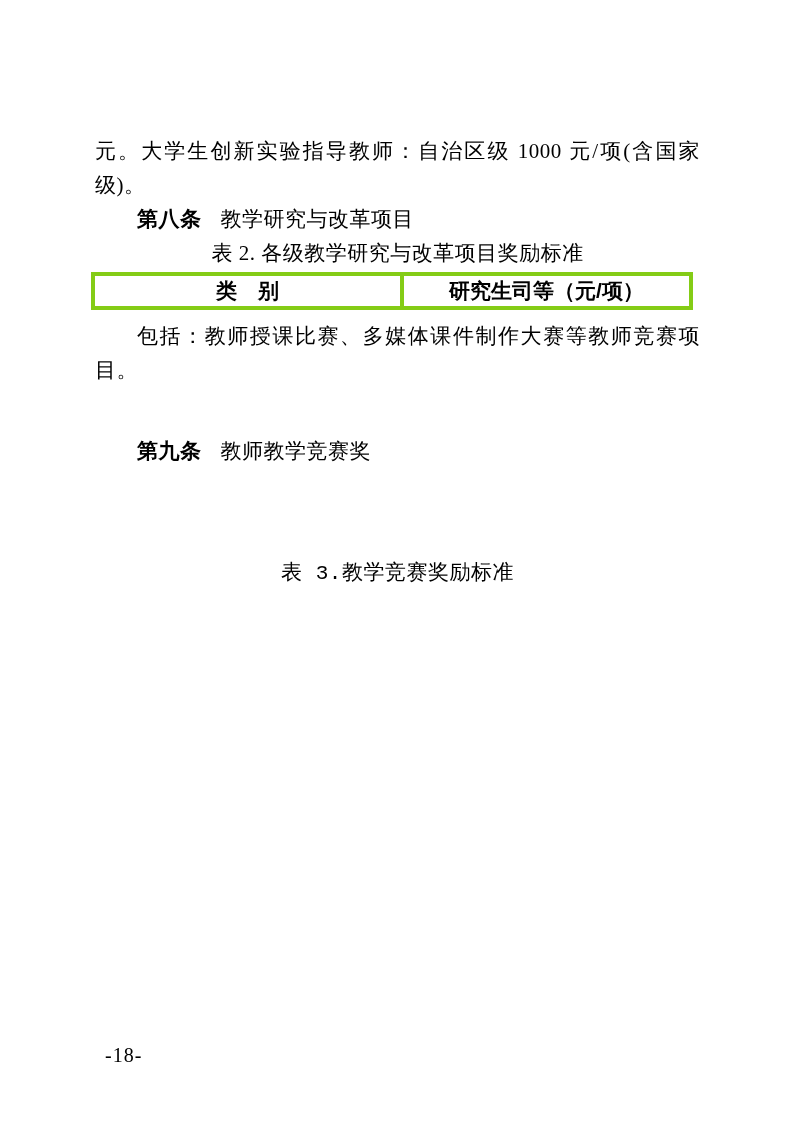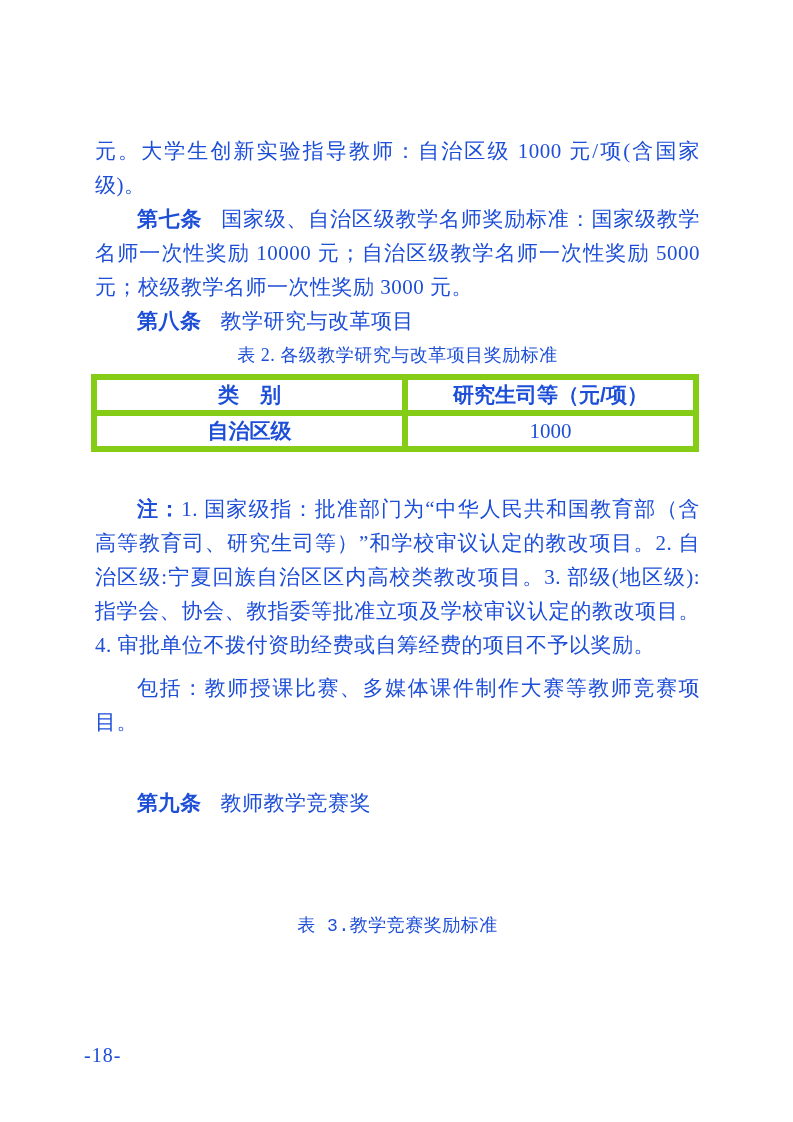--- a/index.html
+++ b/index.html
@@ -2,21 +2,21 @@
 <html><head>
 <meta charset="utf-8">
 <style>
   html, body { margin: 0; padding: 0; background: #888; }
   .page {
     position: relative;
     width: 793px;
     height: 1122px;
     margin: 0 auto;
     background: #ffffff;
-    color: #1d4ed8;
+    color: #000000;
     font-family: "Liberation Serif", "DejaVu Serif", serif;
     overflow: hidden;
   }
   .content {
     position: absolute;
     left: 95px;
     top: 134px;
     width: 605px;
   }
   p {
@@ -29,88 +29,82 @@
   }
   .indent { text-indent: 2em; }
   .article-label {
     font-weight: bold;
     margin-right: 0.9em;
     font-family: "Liberation Sans", "DejaVu Sans", sans-serif;
   }
   .note-label { font-weight: bold; }
   .caption {
     margin: 0;
-    font-size: 18px;
+    font-size: 21px;
     line-height: 34px;
     text-align: center;
     letter-spacing: 0.5px;
   }
   table.award-table {
     border-collapse: collapse;
     width: 594px;
     margin-left: -4px;
     margin-top: 2px;
     table-layout: fixed;
   }
   table.award-table td {
-    border: 6px solid #84cc16;
+    border: 4px solid #84cc16;
     height: 30px;
     padding: 0;
     text-align: center;
     vertical-align: middle;
     font-size: 21px;
     line-height: 28px;
   }
   td.cat, td.head {
     font-weight: bold;
     font-family: "Liberation Sans", "DejaVu Sans", sans-serif;
   }
   td.col1 { width: 305px; }
   td.col2 { width: 285px; }
   .note-para   { margin-top: 40px; }
   .article9    { margin-top: 47px; }
   .include-para{ margin-top: 9px; }
   .caption3    { margin-top: 89px; font-family: Liberation Mono, monospace; }
   .page-number {
     position: absolute;
-    left: 84px;
+    left: 105px;
     top: 1038px;
     font-size: 20px;
     line-height: 34px;
     letter-spacing: 1px;
   }
 </style>
 </head>
 <body>
 
 <div class="page">
   <div class="content">
 
     <p>元。大学生创新实验指导教师：自治区级 1000 元/项(含国家级)。</p>
 
-    <p class="indent"><span class="article-label">第七条</span><span>国家级、自治区级教学名师奖励标准：国家级教学名师一次性奖励 10000 元；自治区级教学名师一次性奖励 5000 元；校级教学名师一次性奖励 3000 元。</span></p>
 
     <p class="indent"><span class="article-label">第八条</span><span>教学研究与改革项目</span></p>
 
     <p class="caption">表 2. 各级教学研究与改革项目奖励标准</p>
 
     <table class="award-table">
       <tbody>
         <tr>
           <td class="head col1">类　别</td>
           <td class="head col2">研究生司等（元/项）</td>
         </tr>
-        <tr>
-          <td class="cat col1">自治区级</td>
-          <td class="col2">1000</td>
-        </tr>
       </tbody>
     </table>
 
-    <p class="indent note-para"><span class="note-label">注：</span><span>1. 国家级指：批准部门为“中华人民共和国教育部（含高等教育司、研究生司等）”和学校审议认定的教改项目。2. 自治区级:宁夏回族自治区区内高校类教改项目。3. 部级(地区级):指学会、协会、教指委等批准立项及学校审议认定的教改项目。4. 审批单位不拨付资助经费或自筹经费的项目不予以奖励。</span></p>
 
     <p class="indent include-para">包括：教师授课比赛、多媒体课件制作大赛等教师竞赛项目。</p>
 
     <p class="indent article9"><span class="article-label">第九条</span><span>教师教学竞赛奖</span></p>
 
     <p class="caption caption3">表 3.教学竞赛奖励标准</p>
 
   </div>
 
   <div class="page-number">-18-</div>

